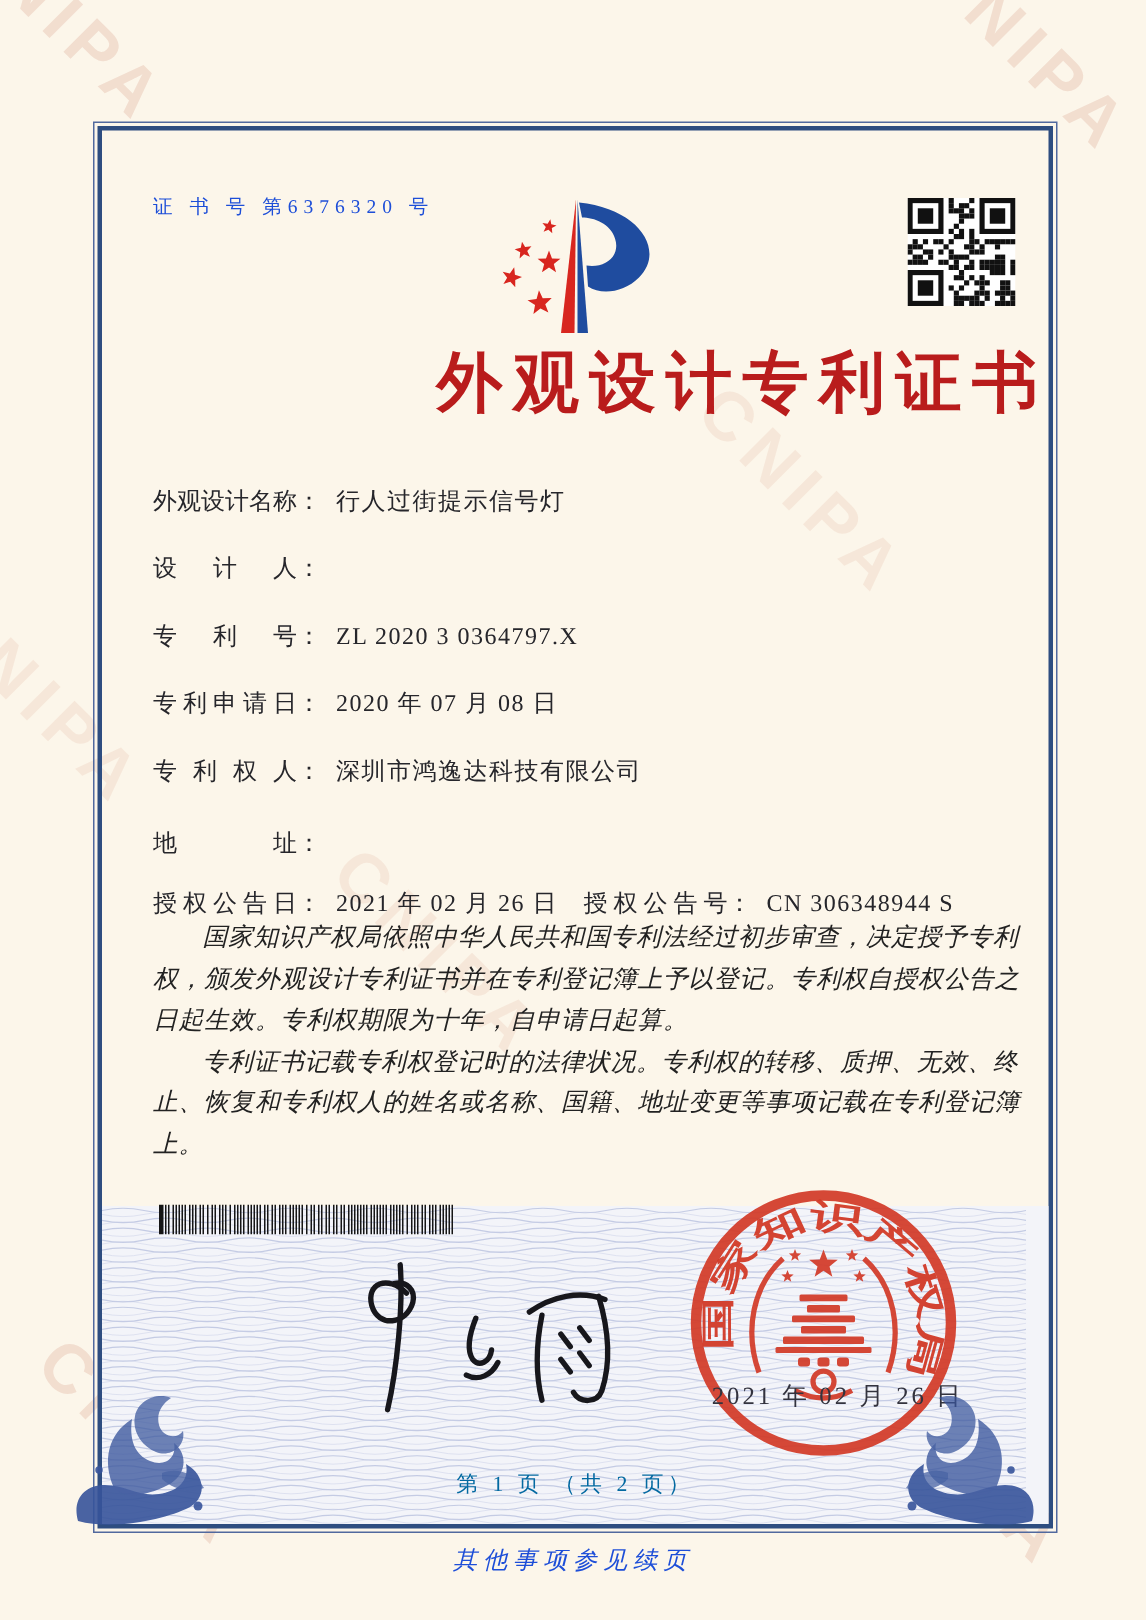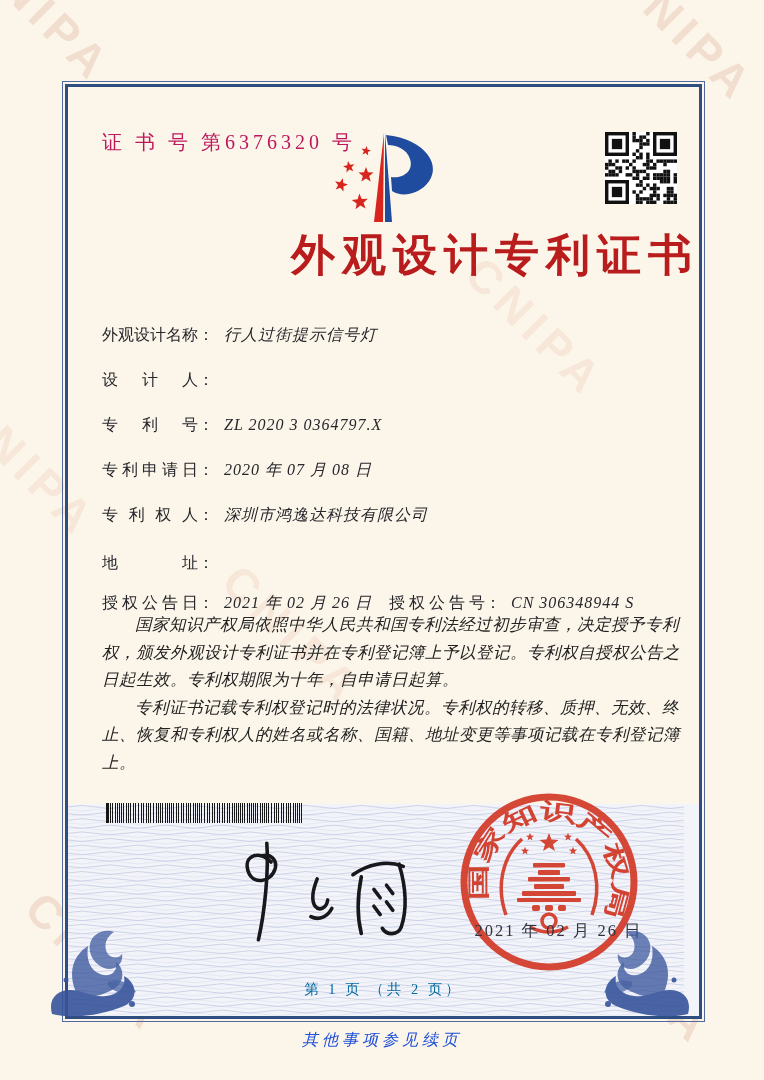--- a/index.html
+++ b/index.html
@@ -5,30 +5,30 @@
   html,body{margin:0;padding:0;}
   body{width:764px;height:1080px;background:#e9e2d4;font-family:"Liberation Serif","DejaVu Serif",serif;}
   .page{position:relative;width:764px;height:1080px;background:#fcf6ea;overflow:hidden;}
   .wm{position:absolute;font-family:"Liberation Sans","DejaVu Sans",sans-serif;font-weight:700;
       font-size:46px;letter-spacing:7px;color:rgba(219,166,146,.30);transform:rotate(45deg);
       z-index:0;pointer-events:none;white-space:nowrap;}
   .wm.light{color:rgba(219,166,146,.18);}
   .frame{position:absolute;left:62px;top:81px;width:637px;height:935px;border:1px solid #51699e;
          padding:2px;z-index:1;box-sizing:content-box;}
   .frame-inner{width:100%;height:100%;border:3px solid #2e4d80;box-sizing:border-box;position:relative;}
-  .cert-no{position:absolute;left:34px;top:42px;font-size:20px;letter-spacing:4px;color:#be185d;z-index:2;}
+  .cert-no{position:absolute;left:34px;top:42px;font-size:13px;letter-spacing:4px;color:#1d4ed8;z-index:2;}
   .logo{position:absolute;left:236px;top:40px;z-index:2;}
   .qr{position:absolute;left:537px;top:45px;z-index:2;}
   .title{position:absolute;left:0;right:0;top:139px;text-align:right;font-size:44px;font-weight:700;
          letter-spacing:7px;color:#b91c1c;z-index:2;}
   .fields{position:absolute;left:34px;top:238px;width:580px;font-size:16px;color:#26262b;z-index:2;}
   .frow{margin-bottom:25px;line-height:20px;display:flex;}
   .flabel{display:inline-block;width:96px;text-align:justify;text-align-last:justify;flex:none;}
   .fcolon{flex:none;}
-  .fvalue{margin-left:10px;letter-spacing:1px;font-style:italic;}
+  .fvalue{margin-left:10px;letter-spacing:1px;}
   .frow.addr{line-height:25px;margin-bottom:18px;}
   .frow.addr .fvalue{max-width:438px;}
   .grant-row{display:flex;line-height:20px;}
   .grant-left{width:287px;display:flex;flex:none;}
   .grant-right{display:flex;}
   .bodytext{position:absolute;left:34px;top:524px;width:578px;z-index:2;font-size:16.5px;
             line-height:27.5px;color:#222;font-style:italic;letter-spacing:.5px;}
   .bodytext p{margin:0;text-indent:2em;}
   .band{position:absolute;left:0;right:0;bottom:0;height:212px;background:#f3f4f9;z-index:0;}
   .barcode{position:absolute;left:38px;top:716px;z-index:2;}

